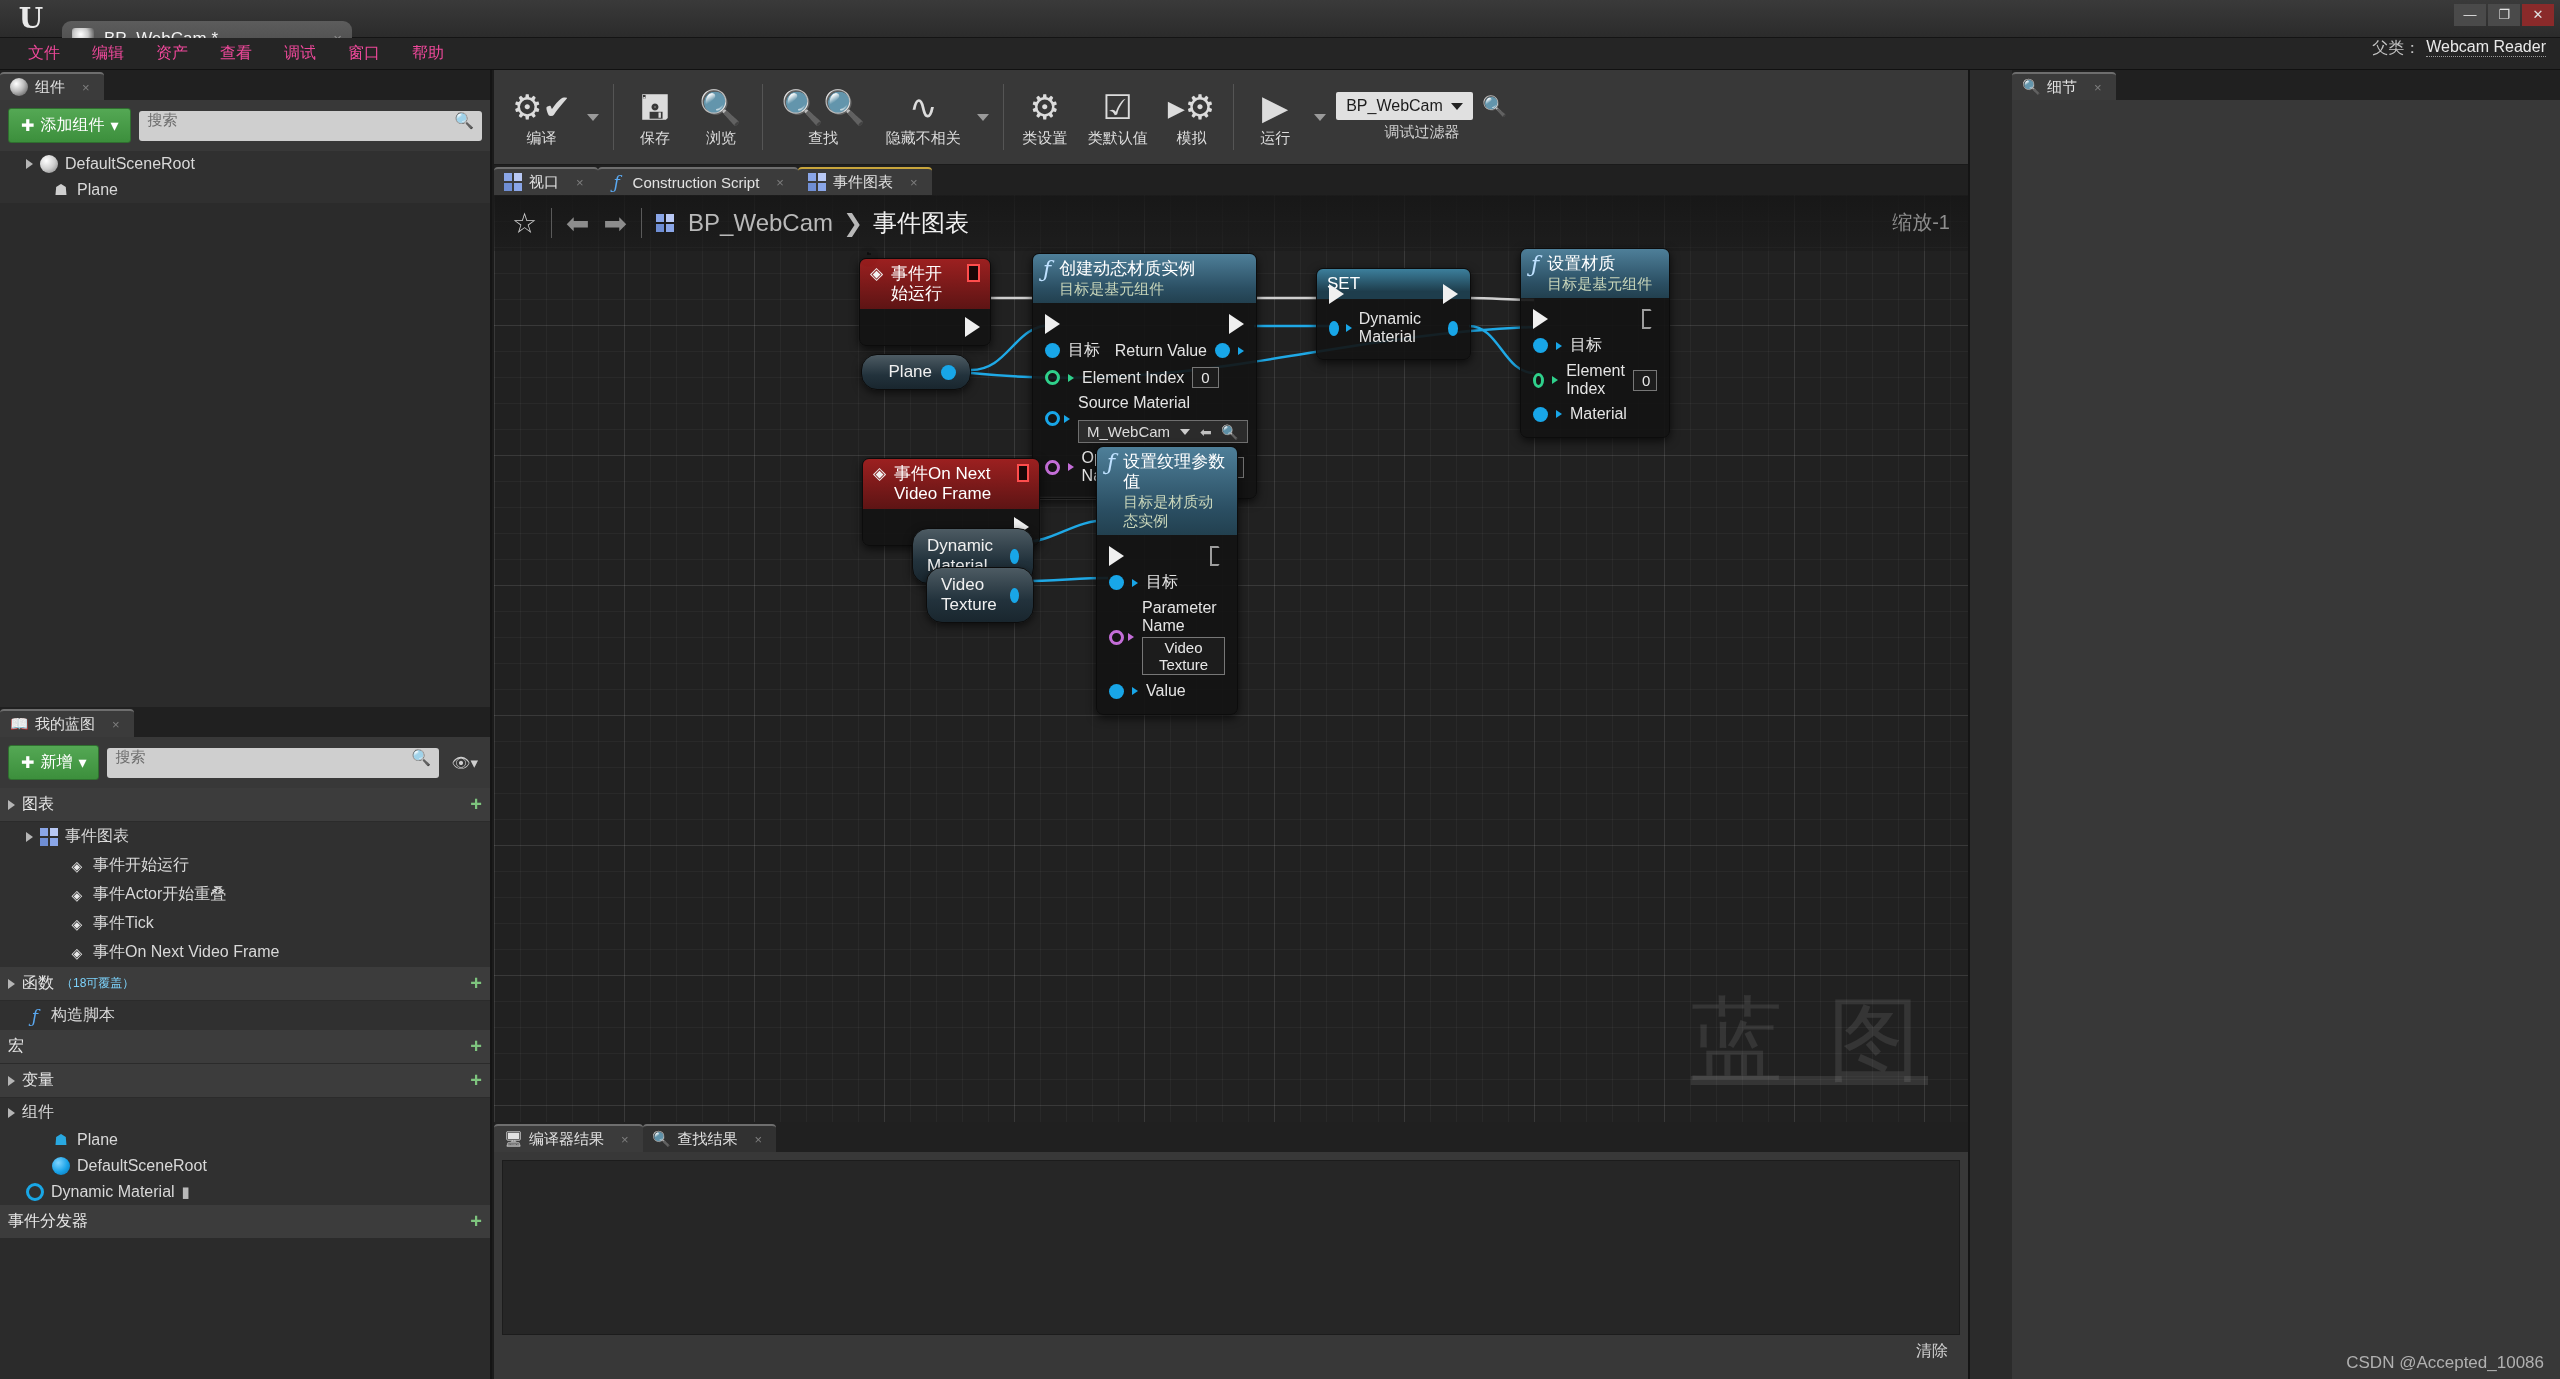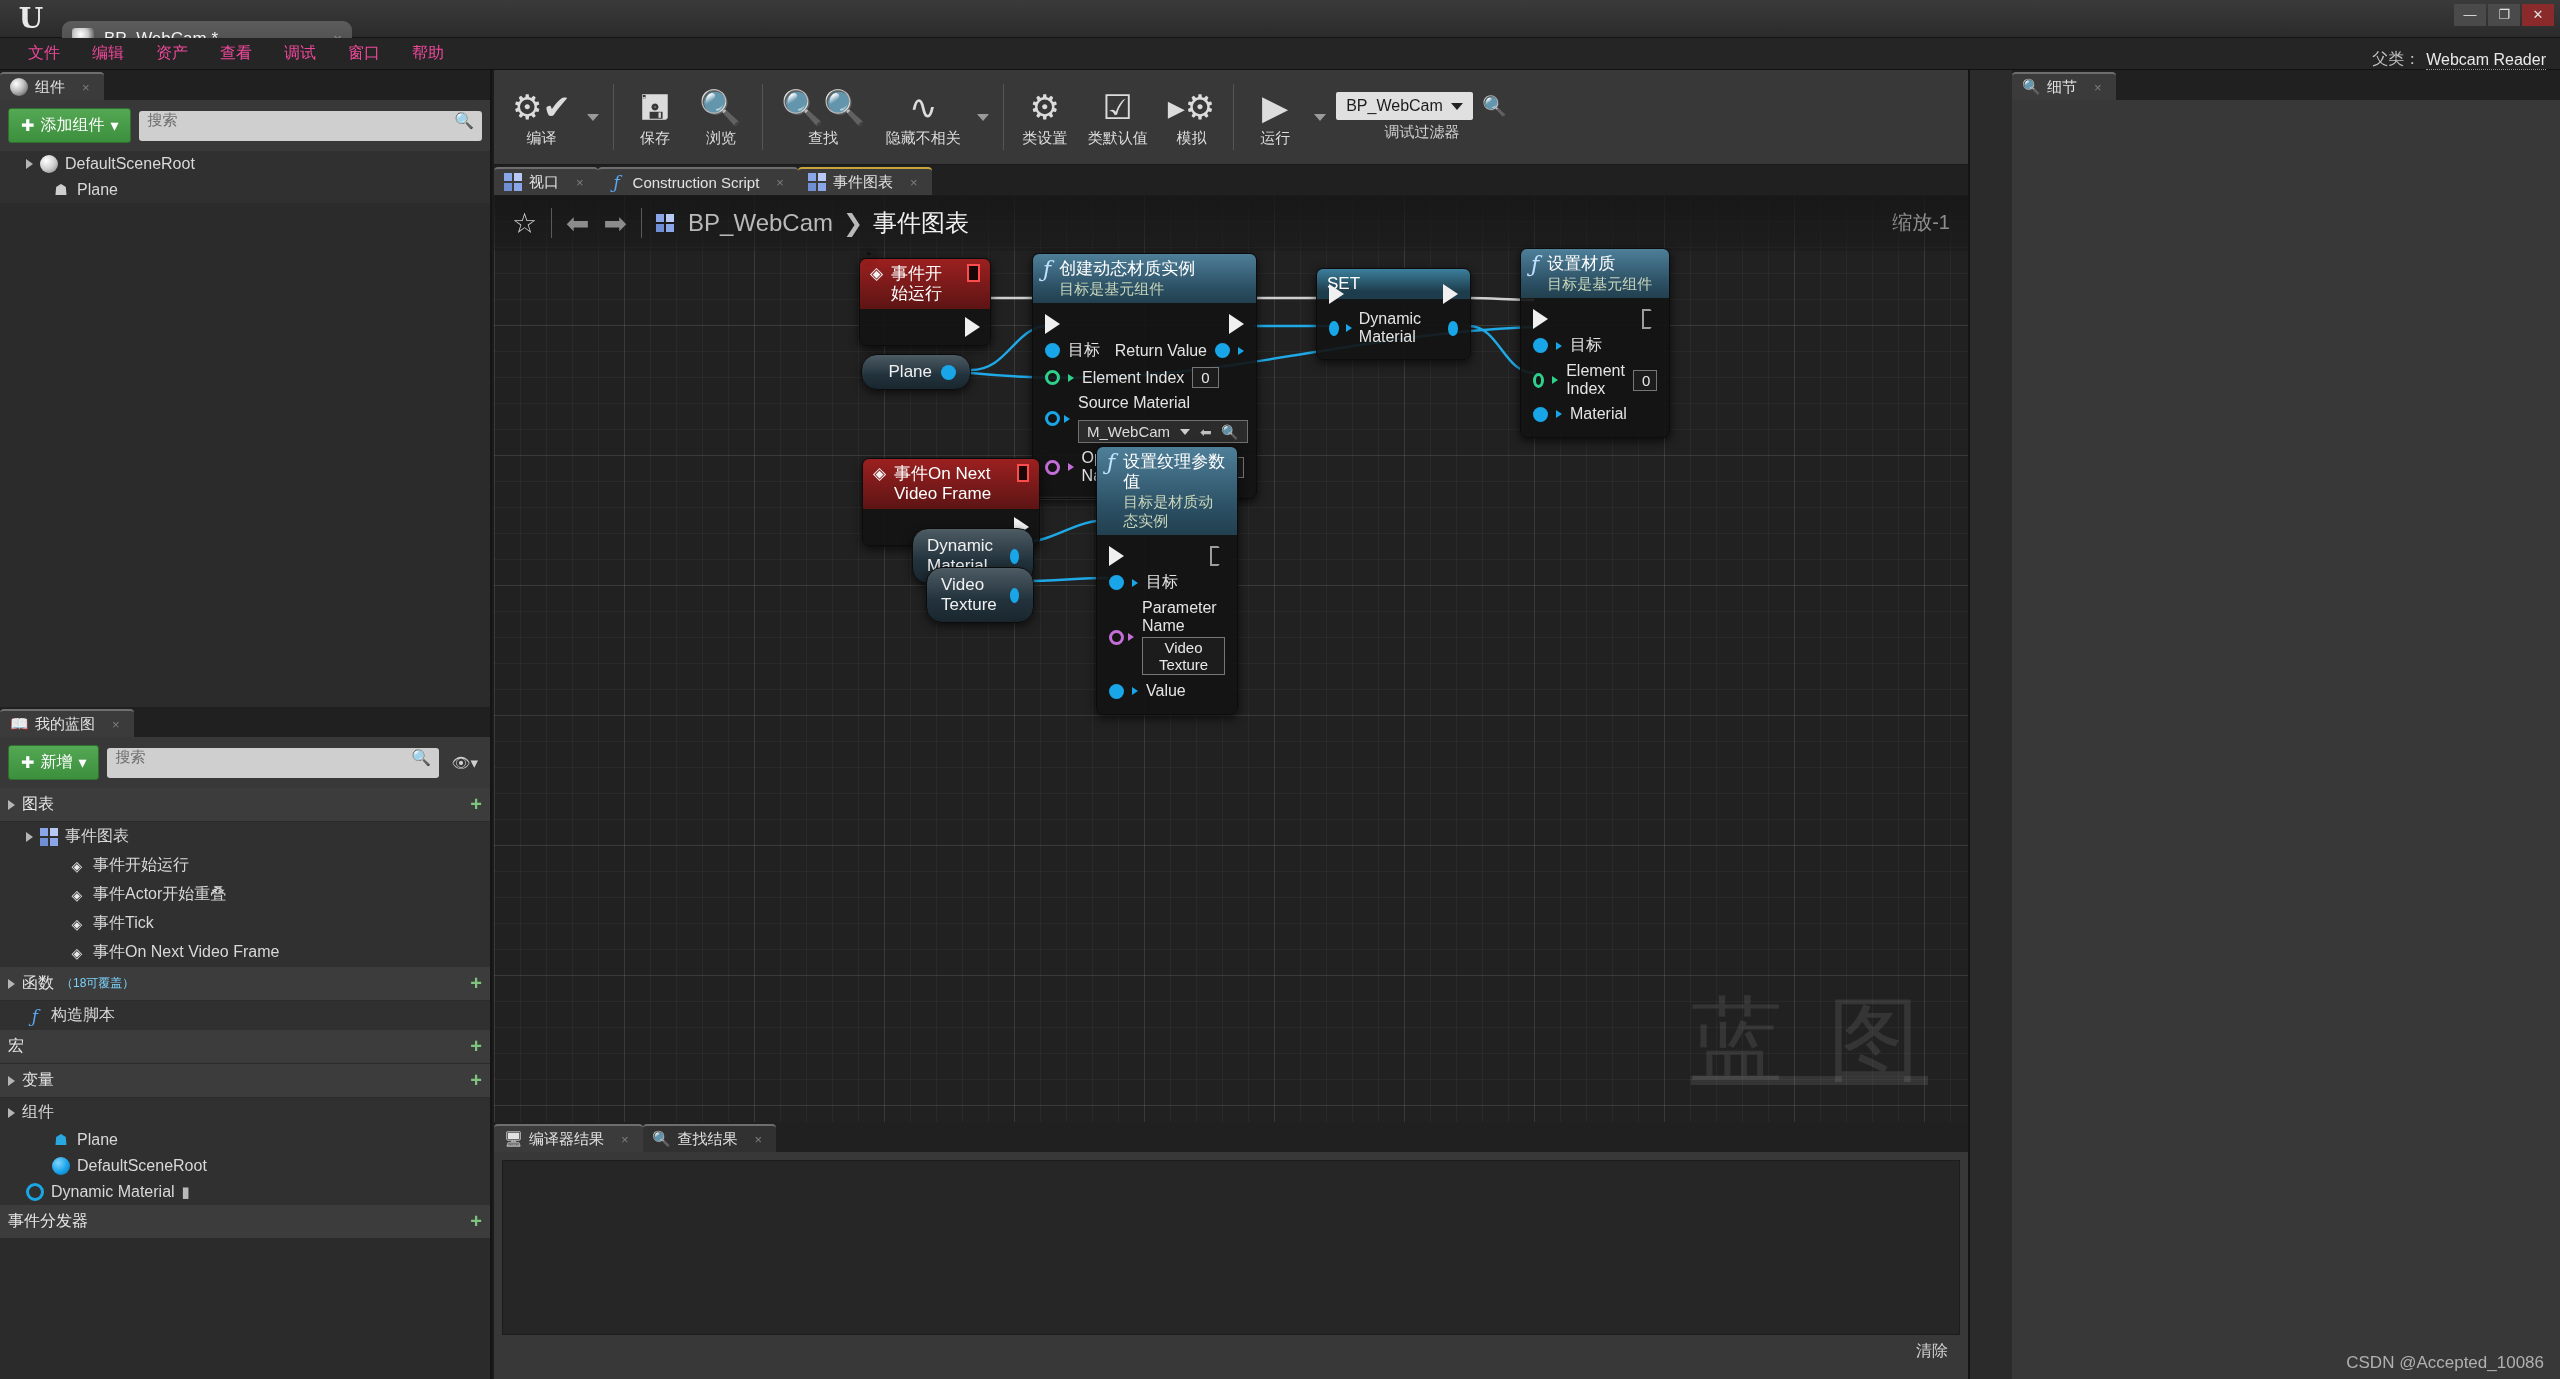--- a/index.html
+++ b/index.html
@@ -47,21 +47,21 @@
 
   
   .menubar {
     position: absolute; left: 0; top: 38px; width: 2560px; height: 32px;
     background: #252525; border-bottom: 1px solid #111;
     display: flex; align-items: center; padding-left: 12px;
   }
   .menu-item { font-size: 16px; color: #ec4899; padding: 4px 16px; }
   .parent-class {
     position: absolute; right: 14px; top: 38px; height: 32px;
-    display: flex; align-items: flex-end; gap: 6px; font-size: 16px; color: #c3c3c3; margin-left: 28px;
+    display: flex; align-items: flex-start; gap: 6px; font-size: 16px; color: #c3c3c3; margin-left: 28px;
   }
   .parent-class .pval { color: #e9e9e9; border-bottom: 1px dotted #9a9a9a; }
 
   
   .panel-tabstrip { height: 30px; background: #202020; display: flex; align-items: flex-end; }
   .ptab {
     height: 28px; display: flex; align-items: center; gap: 7px;
     padding: 0 14px 0 10px; background: #3b3b3b; color: #e2e2e2; font-size: 15px;
     border-radius: 4px 4px 0 0; border-top: 2px solid #6e6e6e;
   }

